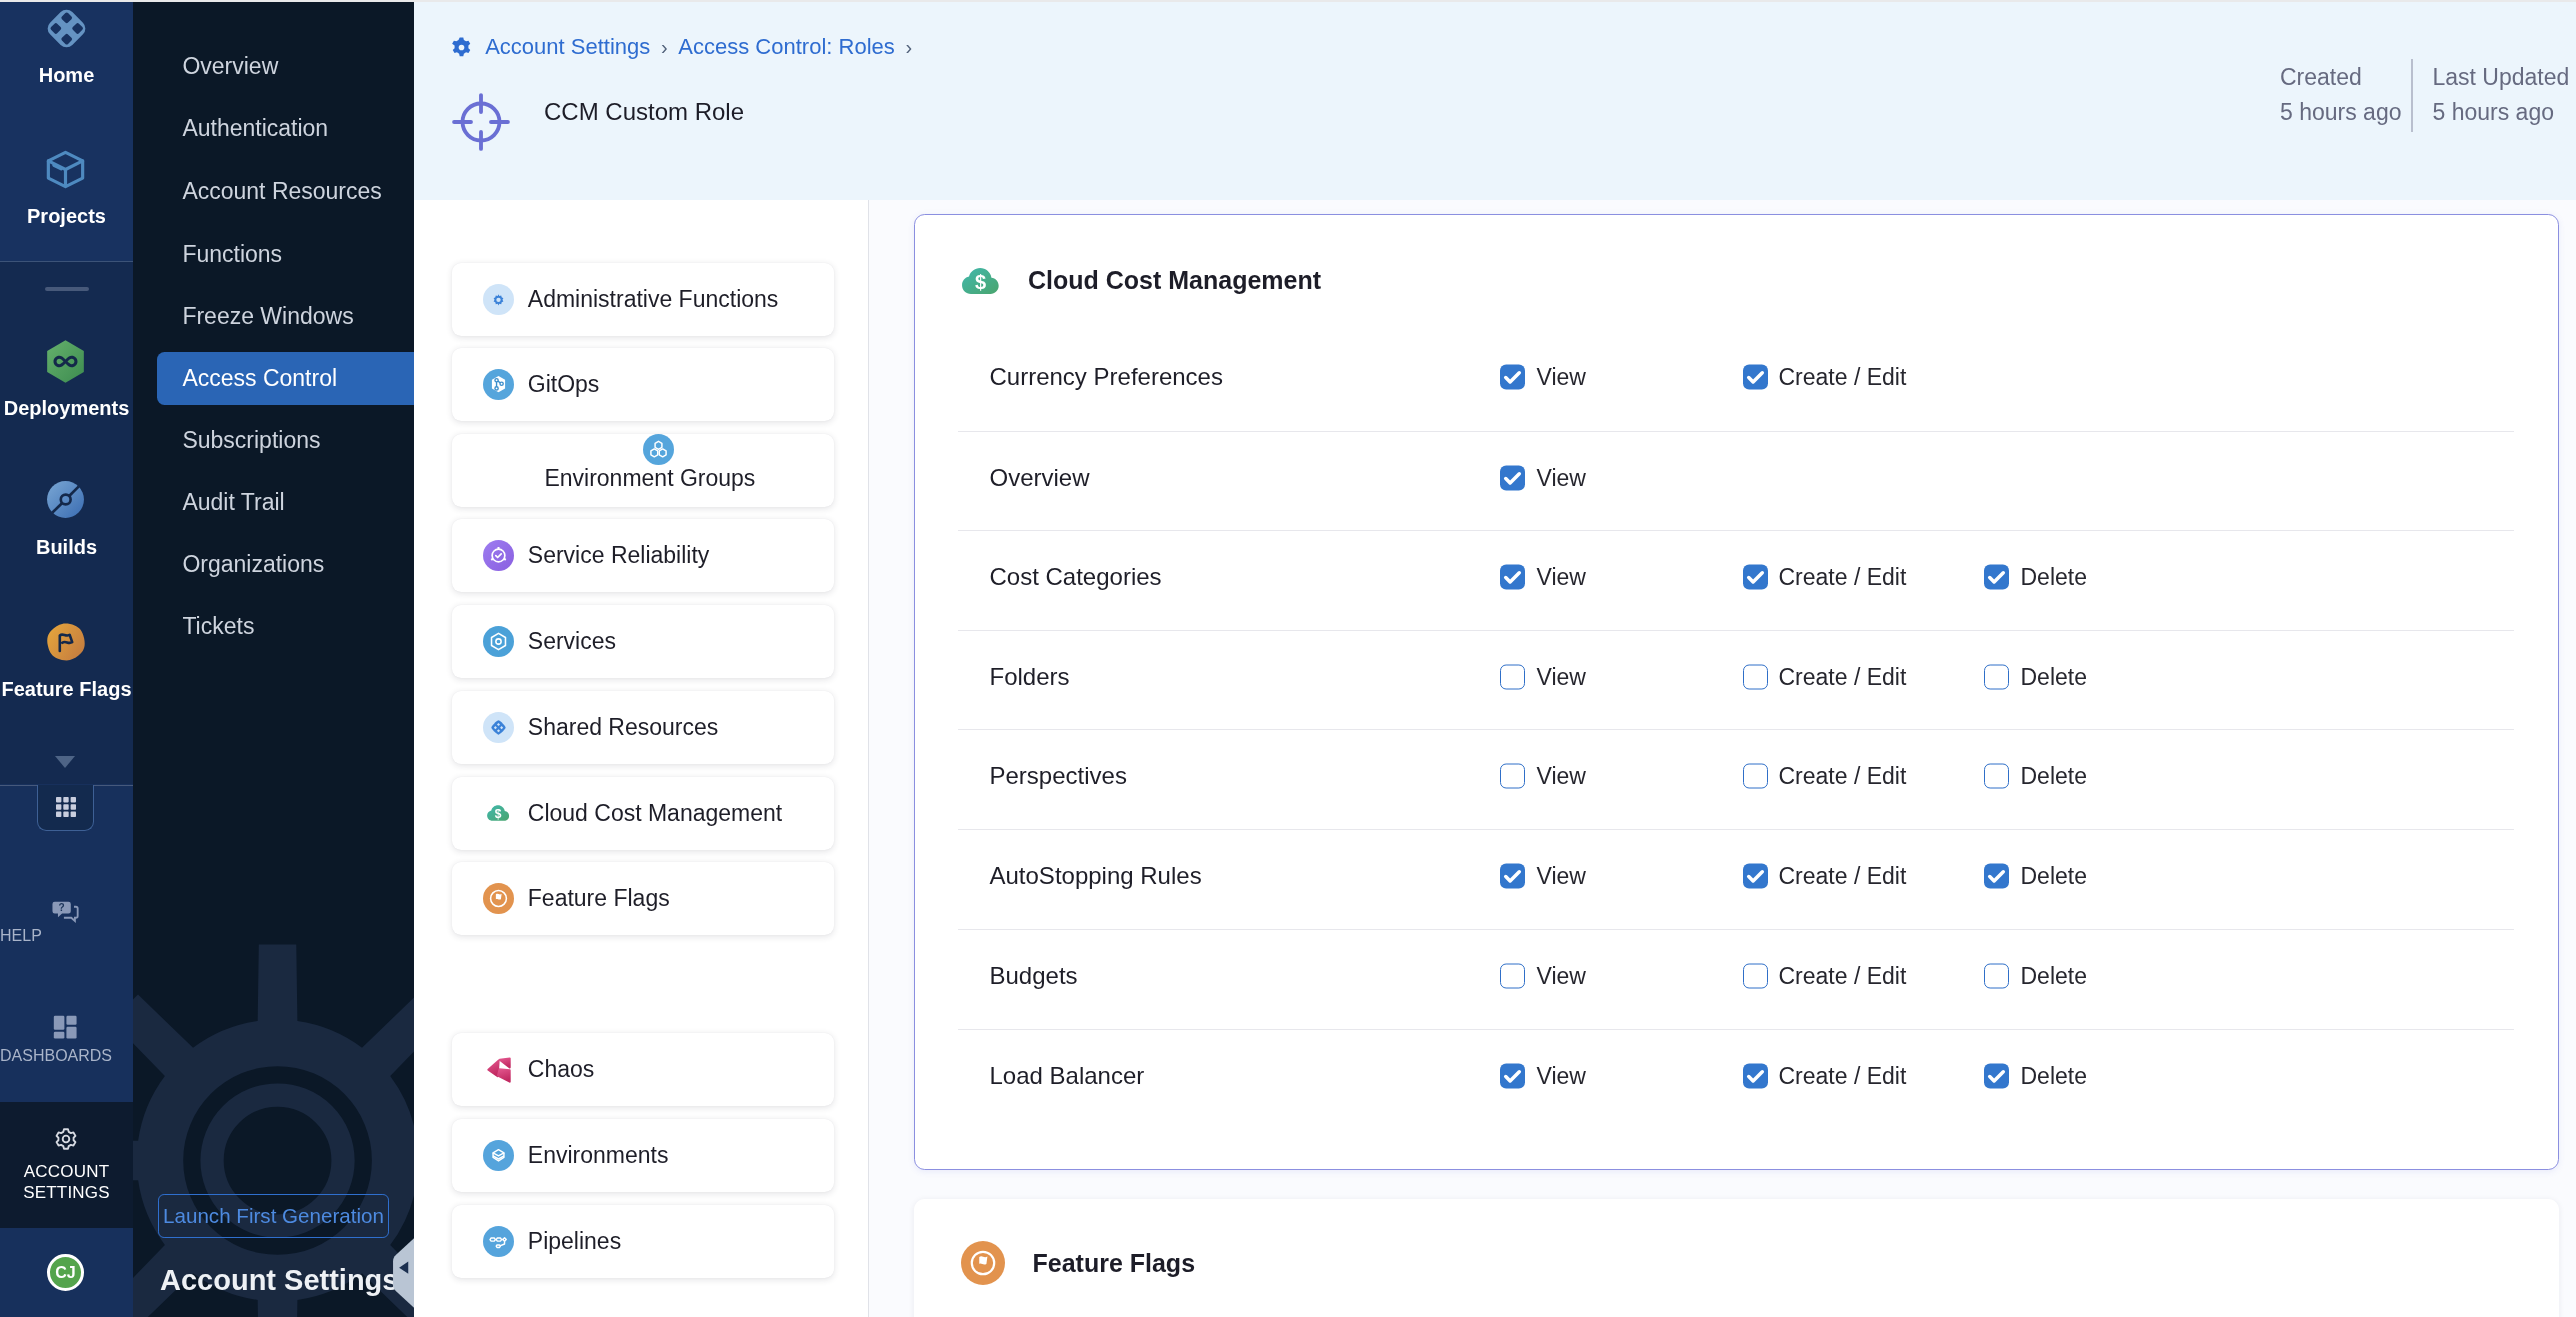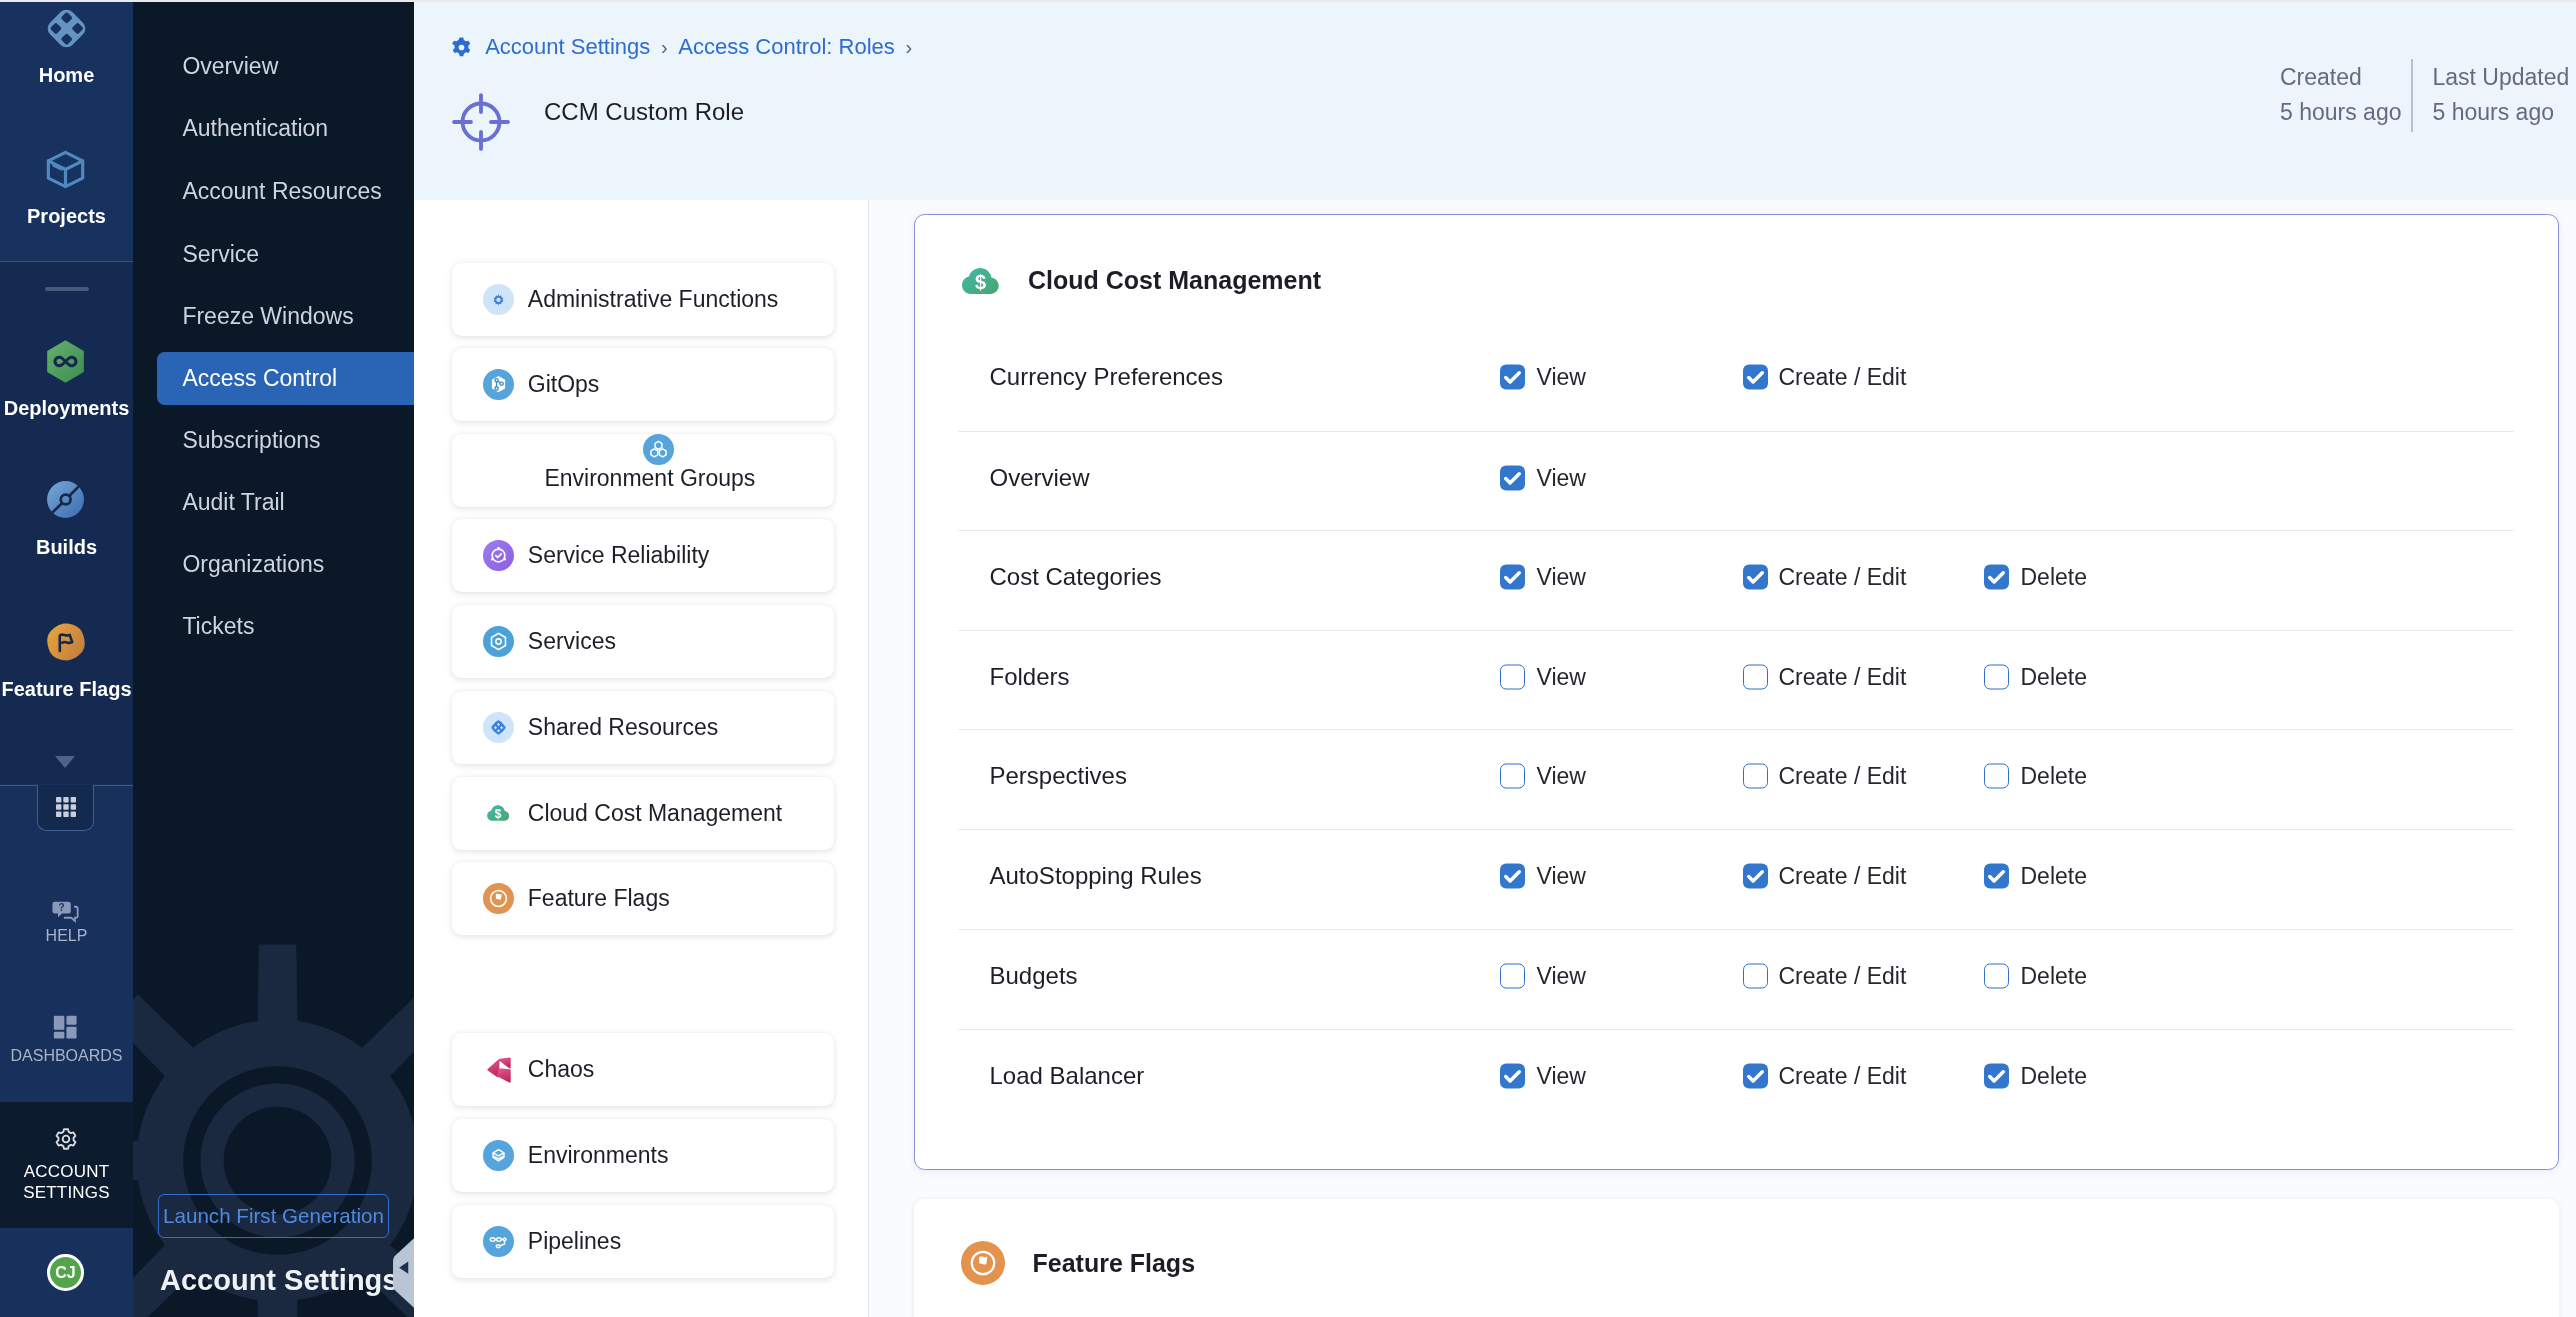--- a/index.html
+++ b/index.html
@@ -8,21 +8,21 @@
 .abs { position:absolute; }
 
 
 #sb1 { left:0; top:0; width:133px; height:1079px; background:#17305c; }
 #sb1 .sec1 { left:0; top:0; width:133px; height:261px; background:#183260; }
 #sb1 .sec2 { left:0; top:261px; width:133px; height:523px; background:#142a50; border-top:0.8px solid #3c5378; }
 #sb1 .sec3 { left:0; top:785px; width:133px; height:317px; background:#17305c; border-top:0.8px solid #46597c; }
 #sb1 .sec4 { left:0; top:1102px; width:133px; height:126px; background:#0d1b2f; }
 #sb1 .sec5 { left:0; top:1228px; width:133px; height:90px; background:#17305c; }
 .sb1label { width:133px; text-align:center; color:#fff; font-weight:700; font-size:20px; white-space:nowrap; }
-.sb1small { width:133px; text-align:center; color:#a9b4c9; font-size:16px; white-space:nowrap; }
+.sb1small { width:133px; text-align:left; color:#a9b4c9; font-size:16px; white-space:nowrap; }
 .icwrap { display:flex; align-items:center; justify-content:center; }
 
 
 #sb2 { left:133px; top:0; width:281px; height:1318px; background:#0b1827; overflow:hidden; }
 .menuitem { position:absolute; left:24.4px; width:257px; height:53px; padding-left:25px; display:flex; align-items:center; color:#ced4de; font-size:23px; }
 .menuitem.active { background:#2a65b5; border-radius:7.6px 0 0 7.6px; color:#fff; }
 #launchbtn { position:absolute; left:25px; top:1194px; width:231px; height:44px; border:1.5px solid #2f6fce; border-radius:6.1px; color:#4d8ae0; font-size:20.6px; display:flex; align-items:center; justify-content:center; }
 #sb2title { position:absolute; left:27px; top:1264px; color:#eef1f5; font-size:29px; font-weight:700; white-space:nowrap; }
 
 
@@ -61,21 +61,21 @@
 #topstrip { left:0; top:0; width:2576px; height:1.5px; background:#e9e9ea; }
 </style>
 </head>
 <body>
 <div id="page">
 
   <div id="sb2" class="abs">
     <div class="menuitem" style="top:40px;">Overview</div>
     <div class="menuitem" style="top:102px;text-align:center;">Authentication</div>
     <div class="menuitem" style="top:165px;">Account Resources</div>
-    <div class="menuitem" style="top:228px;">Service</div>
+    <div class="menuitem" style="top:228px;">Functions</div>
     <div class="menuitem" style="top:290px;">Freeze Windows</div>
     <div class="menuitem active" style="top:352px;">Access Control</div>
     <div class="menuitem" style="top:414px;">Subscriptions</div>
     <div class="menuitem" style="top:476px;">Audit Trail</div>
     <div class="menuitem" style="top:538px;">Organizations</div>
     <div class="menuitem" style="top:600px;">Tickets</div>
     <svg id="gearwm" style="position:absolute; left:-81px; top:931px;" width="437" height="452" viewBox="-30 -3 310 321">
         <path fill="#1a2940" fill-rule="evenodd" d="M 115.9 61.0 L 116.7 6.6 L 143.3 6.6 L 144.1 61.0 A 100 100 0 0 1 190.0 80.0 L 229.1 42.1 L 247.9 60.9 L 210.0 100.0 A 100 100 0 0 1 229.0 145.9 L 283.4 146.7 L 283.4 173.3 L 229.0 174.1 A 100 100 0 0 1 210.0 220.0 L 247.9 259.1 L 229.1 277.9 L 190.0 240.0 A 100 100 0 0 1 144.1 259.0 L 143.3 313.4 L 116.7 313.4 L 115.9 259.0 A 100 100 0 0 1 70.0 240.0 L 30.9 277.9 L 12.1 259.1 L 50.0 220.0 A 100 100 0 0 1 31.0 174.1 L -23.4 173.3 L -23.4 146.7 L 31.0 145.9 A 100 100 0 0 1 50.0 100.0 L 12.1 60.9 L 30.9 42.1 L 70.0 80.0 A 100 100 0 0 1 115.9 61.0 Z M 130 93 A 67 67 0 1 0 130 227 A 67 67 0 1 0 130 93 Z"></path>
         <circle cx="130" cy="160" r="46.5" fill="none" stroke="#1a2940" stroke-width="16.5"></circle>
       </svg>

